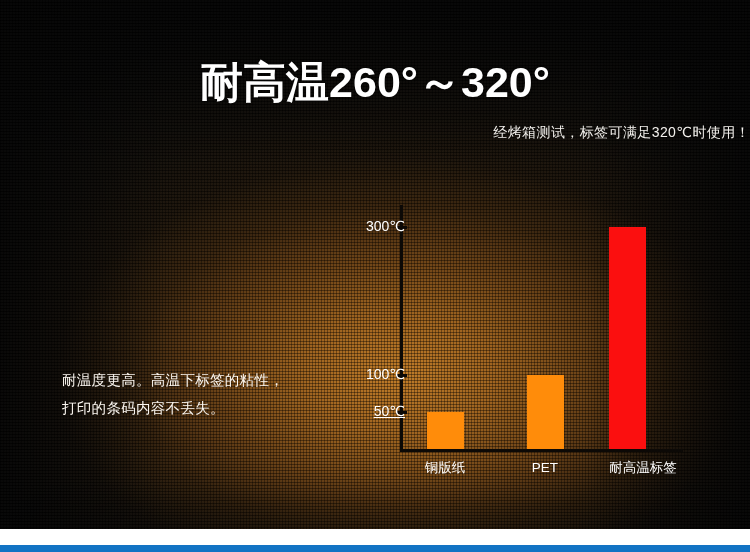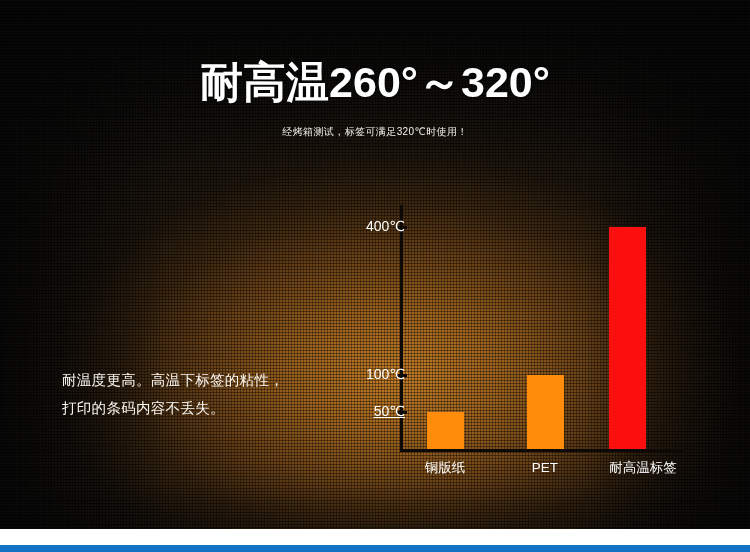--- a/index.html
+++ b/index.html
@@ -79,23 +79,23 @@
     letter-spacing: 0px;
     line-height: 54px;
     white-space: nowrap;
     text-shadow: 0 0 3px rgba(0,0,0,0.7);
   }
   .subtitle {
     position: absolute;
     left: 0;
     right: 0;
     top: 122px;
-    text-align: center;
+    text-align: right;
     color: #f4f2ee;
-    font-size: 10px;
+    font-size: 14px;
     line-height: 20px;
     letter-spacing: 0.4px;
     white-space: nowrap;
   }
 
   
   .desc {
     position: absolute;
     left: 62px;
     top: 366px;
@@ -199,21 +199,21 @@
   <div class="desc">
     <span class="line">耐温度更高。高温下标签的粘性，</span>
     <span class="line">打印的条码内容不丢失。</span>
   </div>
 
   <div class="chart">
     <div class="axis-y"></div>
     <div class="axis-x"></div>
 
     <div class="tick" style="top: 31.1818px;"></div>
-    <div class="ytick-label" style="top: 24.1818px;">400℃</div>
+    <div class="ytick-label" style="top: 24.1818px;">300℃</div>
 
     <div class="tick" style="top: 179.061px;"></div>
     <div class="ytick-label" style="top: 172.061px;">100℃</div>
 
     <div class="tick" style="top: 216.03px;"></div>
     <div class="ytick-label" style="top: 209.03px; text-decoration: underline;">50℃</div>
 
     <div class="bar" style="left: 86.5px; width: 37px; height: 36.9697px; bottom: 36px; background: rgb(255, 140, 10);"></div>
     <div class="bar" style="left: 186.5px; width: 37px; height: 73.9394px; bottom: 36px; background: rgb(255, 140, 10);"></div>
     <div class="bar" style="left: 268.5px; width: 37px; height: 221.818px; bottom: 36px; background: rgb(251, 15, 15);"></div>

